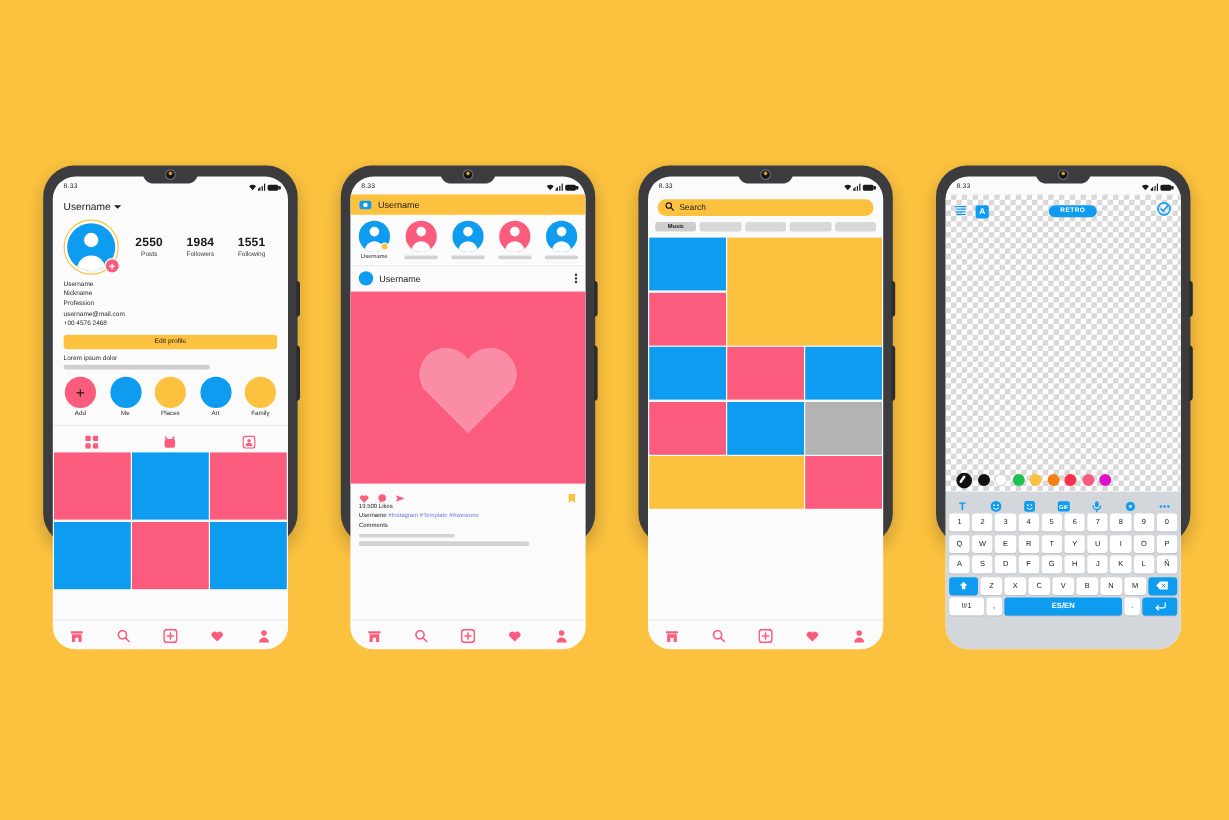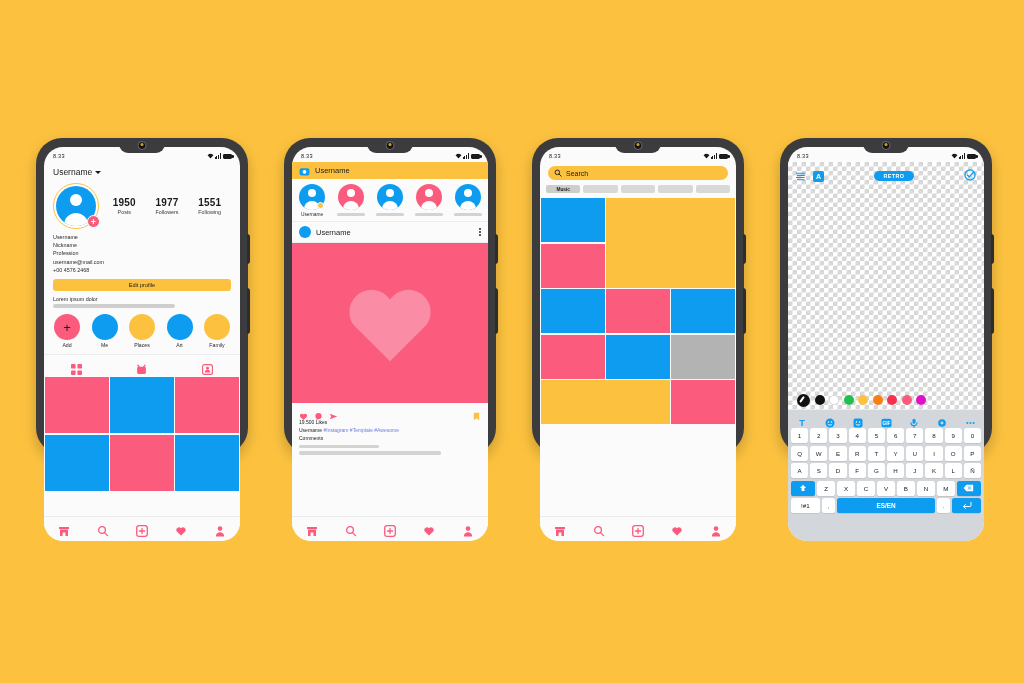--- a/index.html
+++ b/index.html
@@ -302,25 +302,25 @@
 
     <div class="p1-statsrow">
       <div class="avatar-wrap">
         <div class="avatar-ring">
           <div class="avatar-circ"></div>
         </div>
         <div class="avatar-plus">+</div>
       </div>
       <div class="stats">
         <div class="stat">
-          <div class="num">1950</div>
+          <div class="num">2550</div>
           <div class="lbl">Posts</div>
         </div>
         <div class="stat">
-          <div class="num">1977</div>
+          <div class="num">1984</div>
           <div class="lbl">Followers</div>
         </div>
         <div class="stat">
           <div class="num">1551</div>
           <div class="lbl">Following</div>
         </div>
       </div>
     </div>
 
     <div class="p1-bio">

